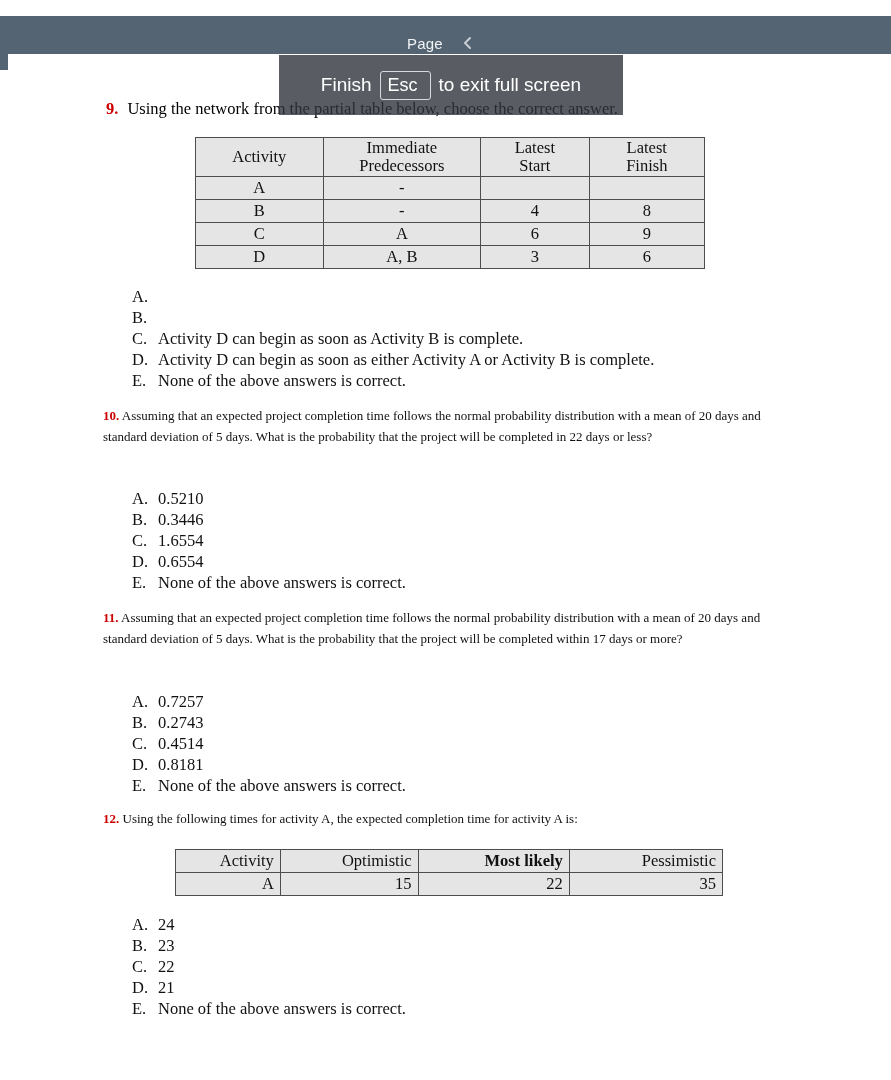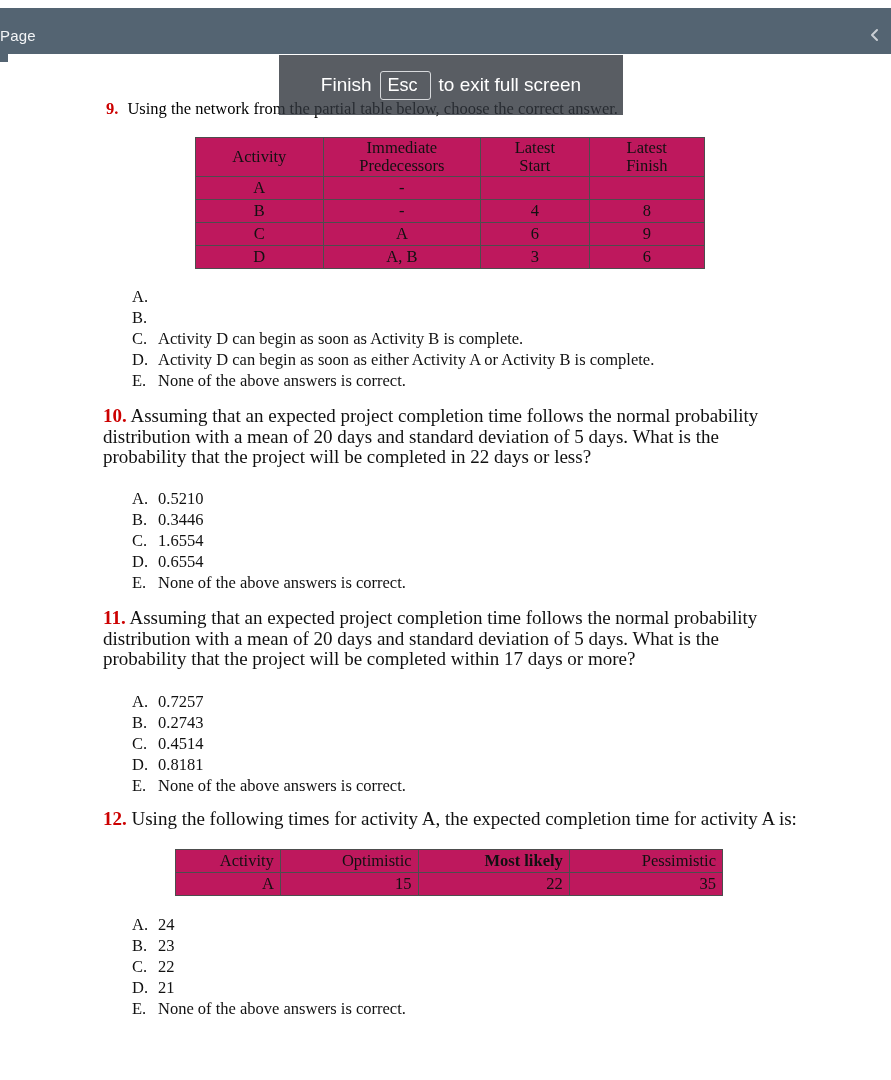--- a/index.html
+++ b/index.html
@@ -11,28 +11,28 @@
     height: 1080px;
     background: #ffffff;
     font-family: "Liberation Serif", "DejaVu Serif", serif;
     position: relative;
     overflow: hidden;
   }
 
   
   .topbar {
     position: absolute;
-    top: 8px;
+    top: 16px;
     left: 0;
     width: 891px;
     height: 54px;
     background: #546472;
     display: flex;
     align-items: center;
-    justify-content: space-between;
+    justify-content: center;
     box-sizing: border-box;
     padding-right: 5px;
   }
   .topbar-label {
     color: #f2f4f6;
     font-family: "Liberation Sans", sans-serif;
     font-size: 15px;
     letter-spacing: .2px;
     margin-right: 14px;
   }
@@ -114,21 +114,21 @@
     border-collapse: collapse;
     position: absolute;
     font-size: 16.5px;
     color: #111;
     background: #fff;
   }
   table.doc-table td, table.doc-table th {
     border: 1px solid #4d4d4d;
     font-weight: normal;
     padding: 1px 6px;
-    background: #be185d;
+    background: #e5e5e5;
   }
 
   
   #table-activity { left: 187px; top: 83px; width: 510px; }
   #table-activity th { height: 36px; vertical-align: middle; text-align: center; line-height: 18px; }
   #table-activity td { height: 19px; text-align: center; }
   #table-activity .c1 { width: 124px; }
   #table-activity .c2 { width: 154px; }
   #table-activity .c3 { width: 104px; }
   #table-activity .c4 { width: 112px; }
@@ -140,21 +140,21 @@
   #table-pert .p1 { width: 94px; }
   #table-pert .p2 { width: 128px; }
   #table-pert .p3 { width: 144px; font-weight: bold; }
   #table-pert .p4 { width: 144px; }
 
   
   .qpara {
     position: absolute;
     left: 95px;
     width: 690px;
-    font-size: 19px;
+    font-size: 13px;
     line-height: 20.5px;
     color: #111;
     text-align: left;
   }
 </style>
 </head>
 <body>
 
 <div class="topbar">
   <span class="topbar-label">Page</span>

